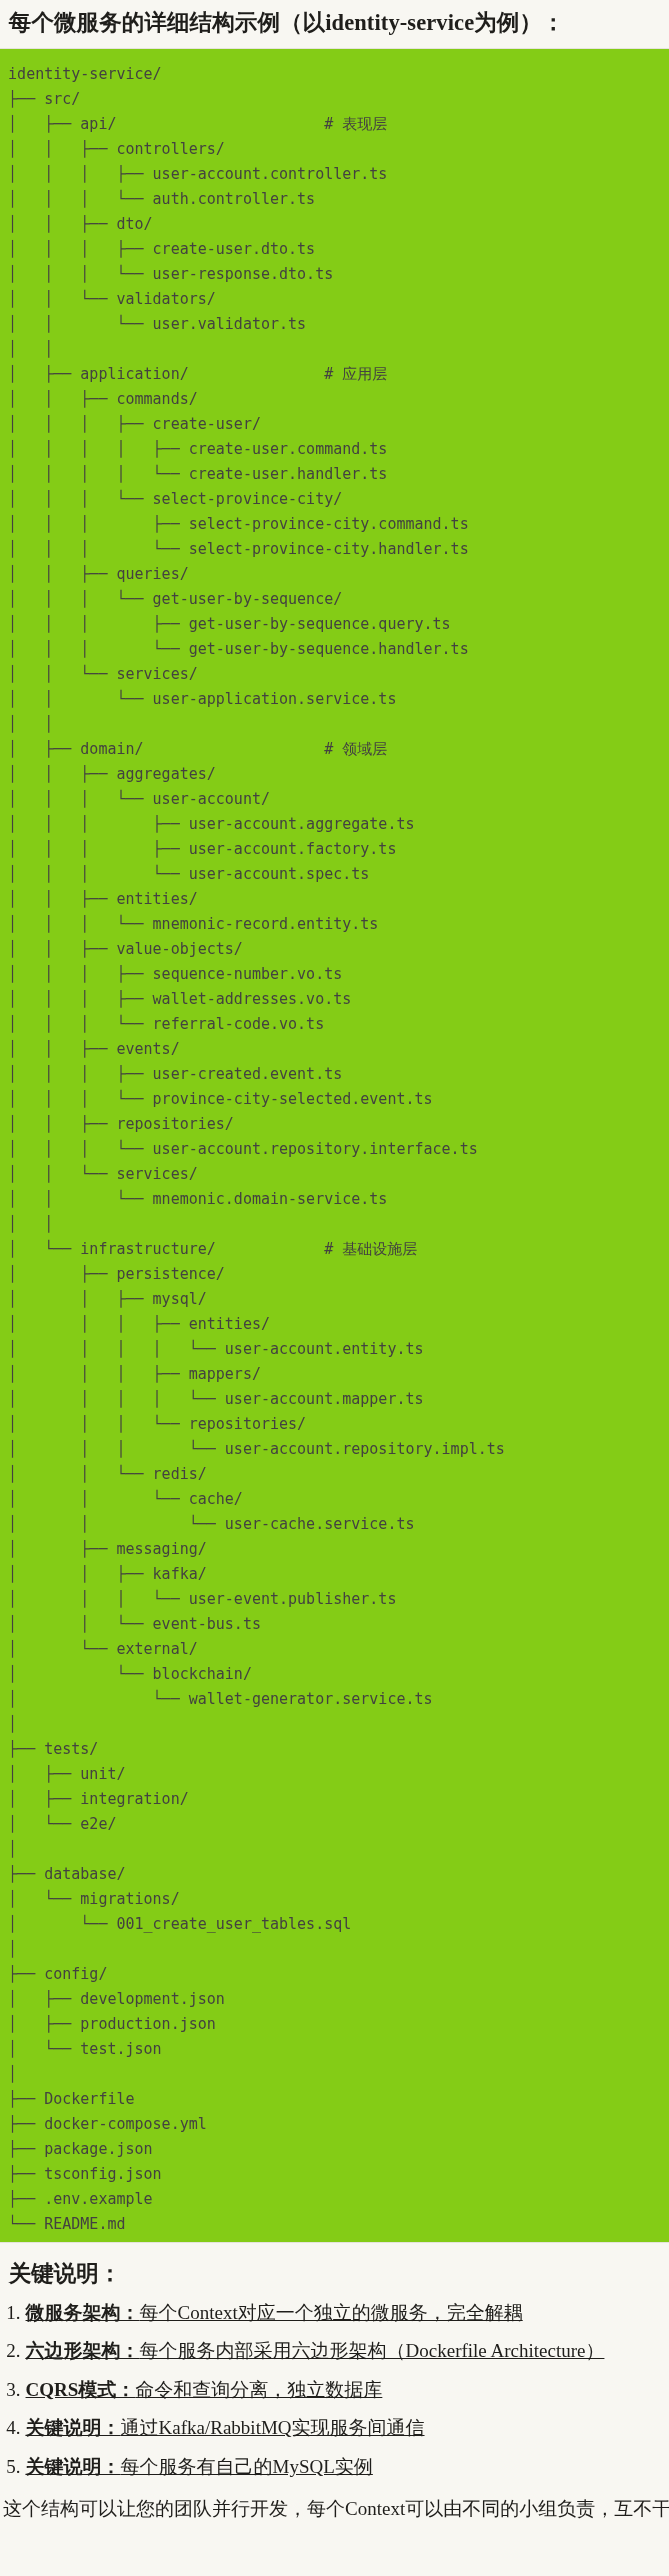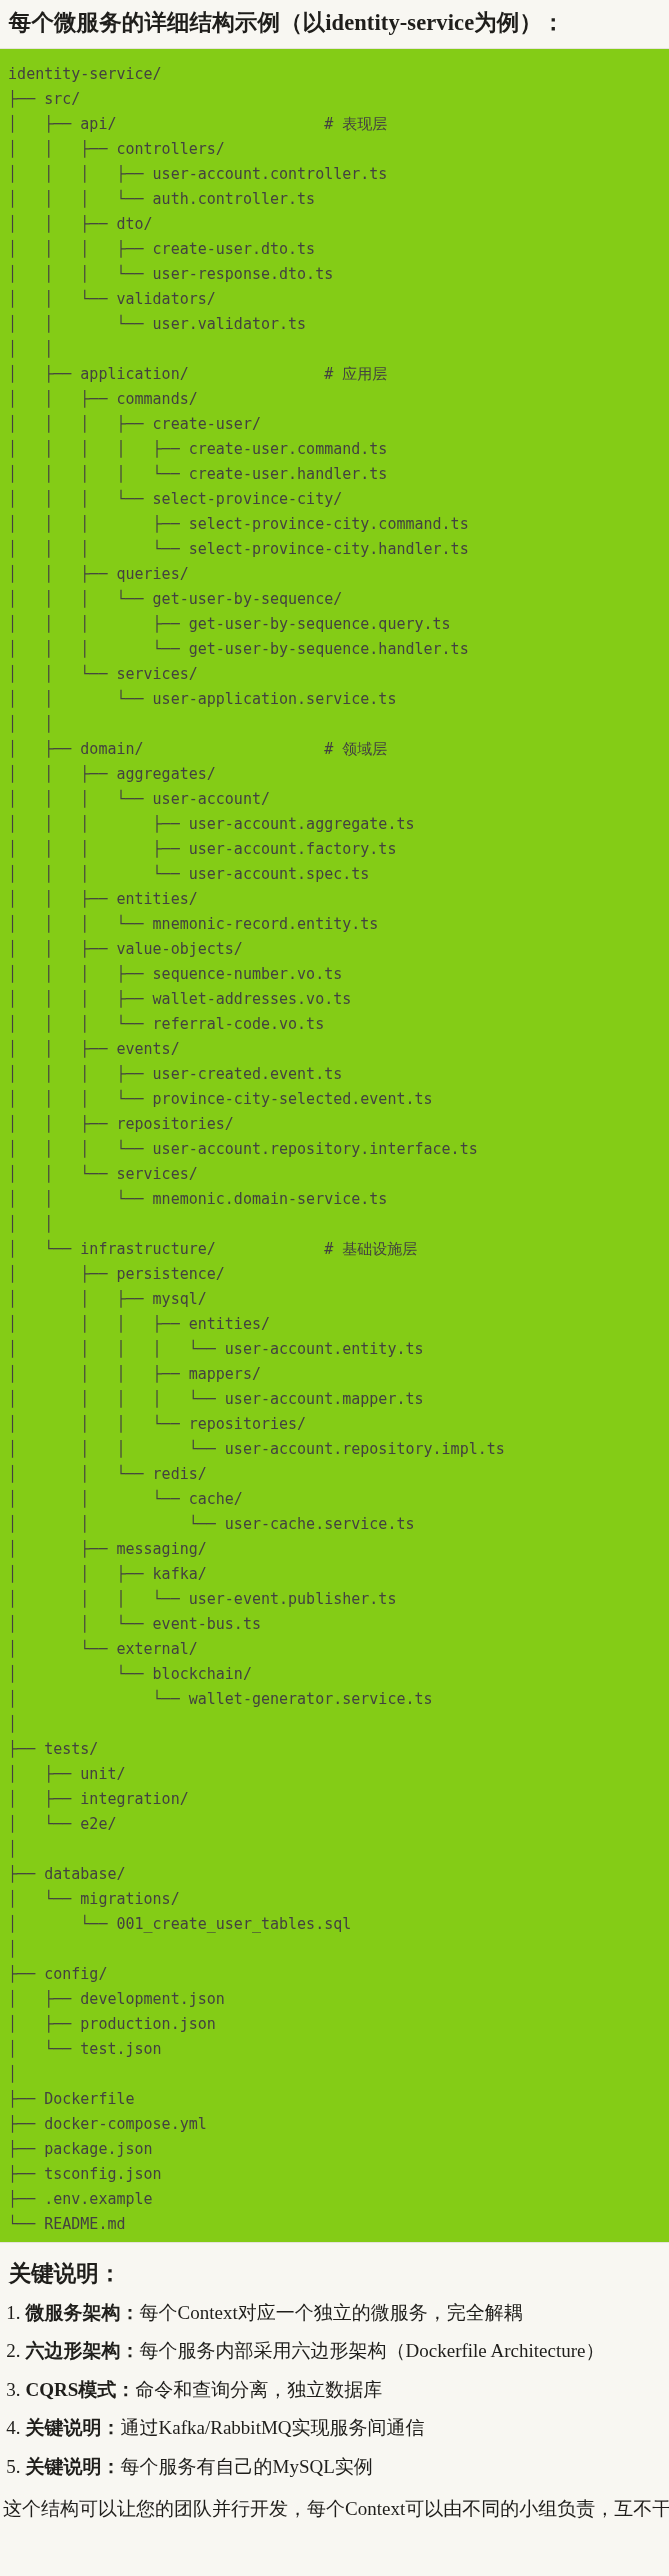--- a/index.html
+++ b/index.html
@@ -40,20 +40,21 @@
   .notes-heading {
     margin: 16.3px 6.3px 0 8.8px;
     font-size: 22.5px;
     line-height: 29px;
     font-weight: 700;
   }
   .notes-list {
     list-style: none;
     margin: 11.3px 0 0 0;
     padding: 0 6.3px 0 6.3px;
+    text-decoration: underline;
   }
   .notes-list li {
     font-size: 19px;
     line-height: 26px;
     margin-bottom: 12.5px;
     white-space: nowrap;
   }
   .notes-list .num {
     display: inline-block;
     margin-right: 5px;

